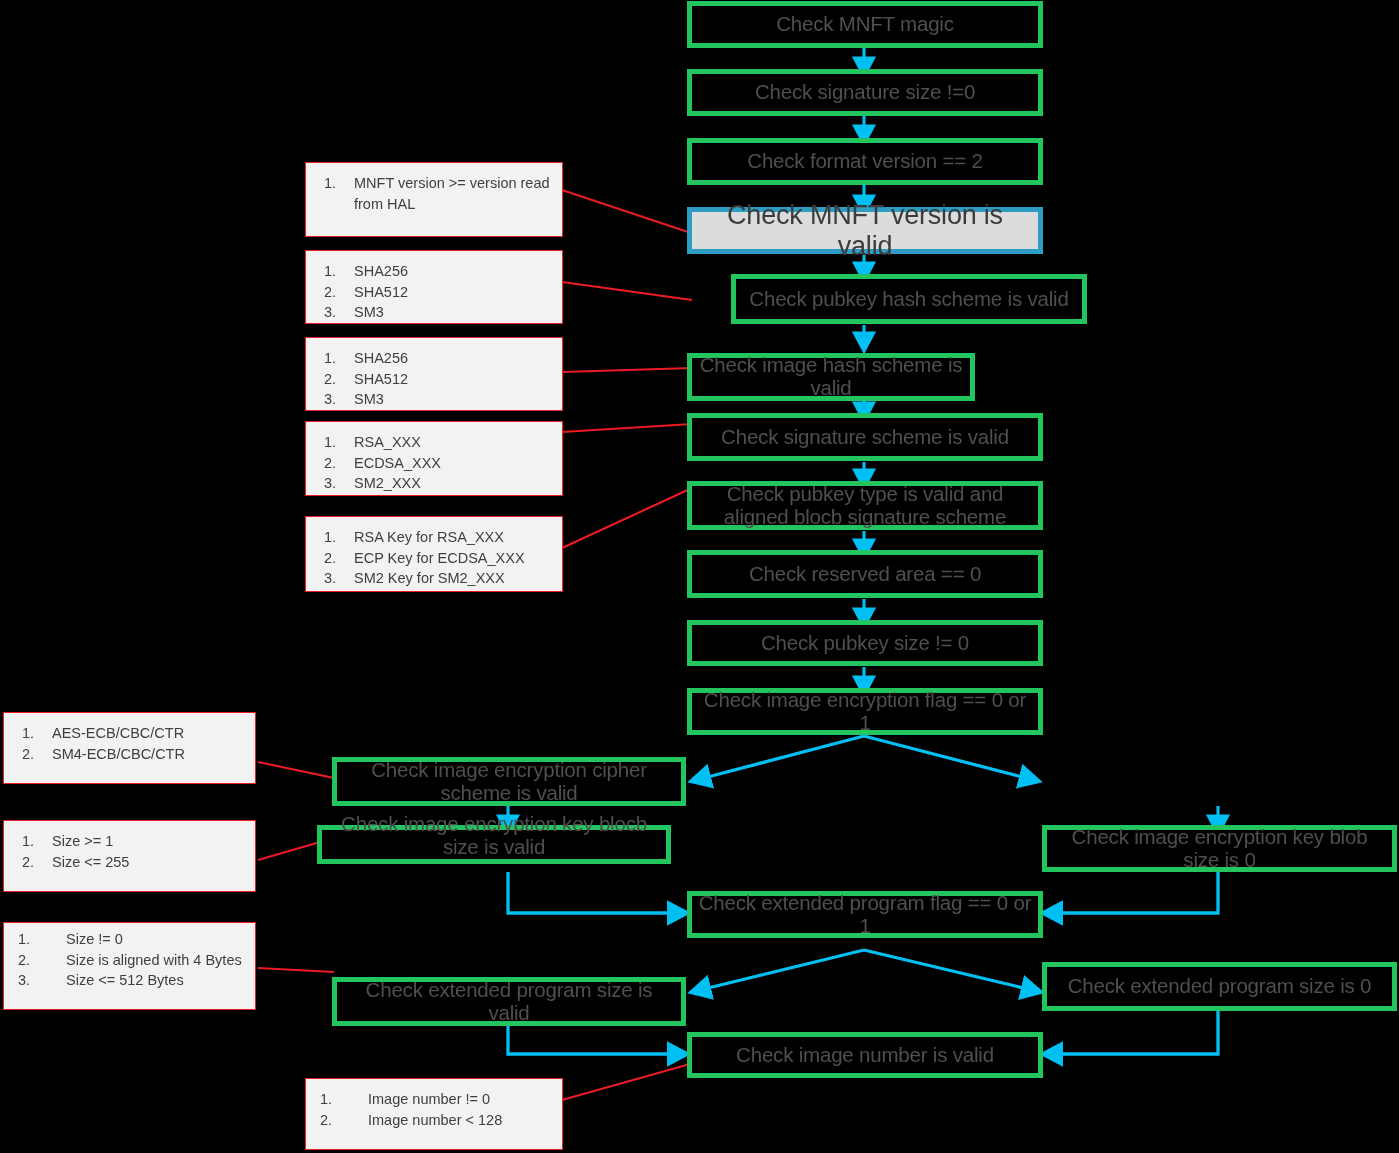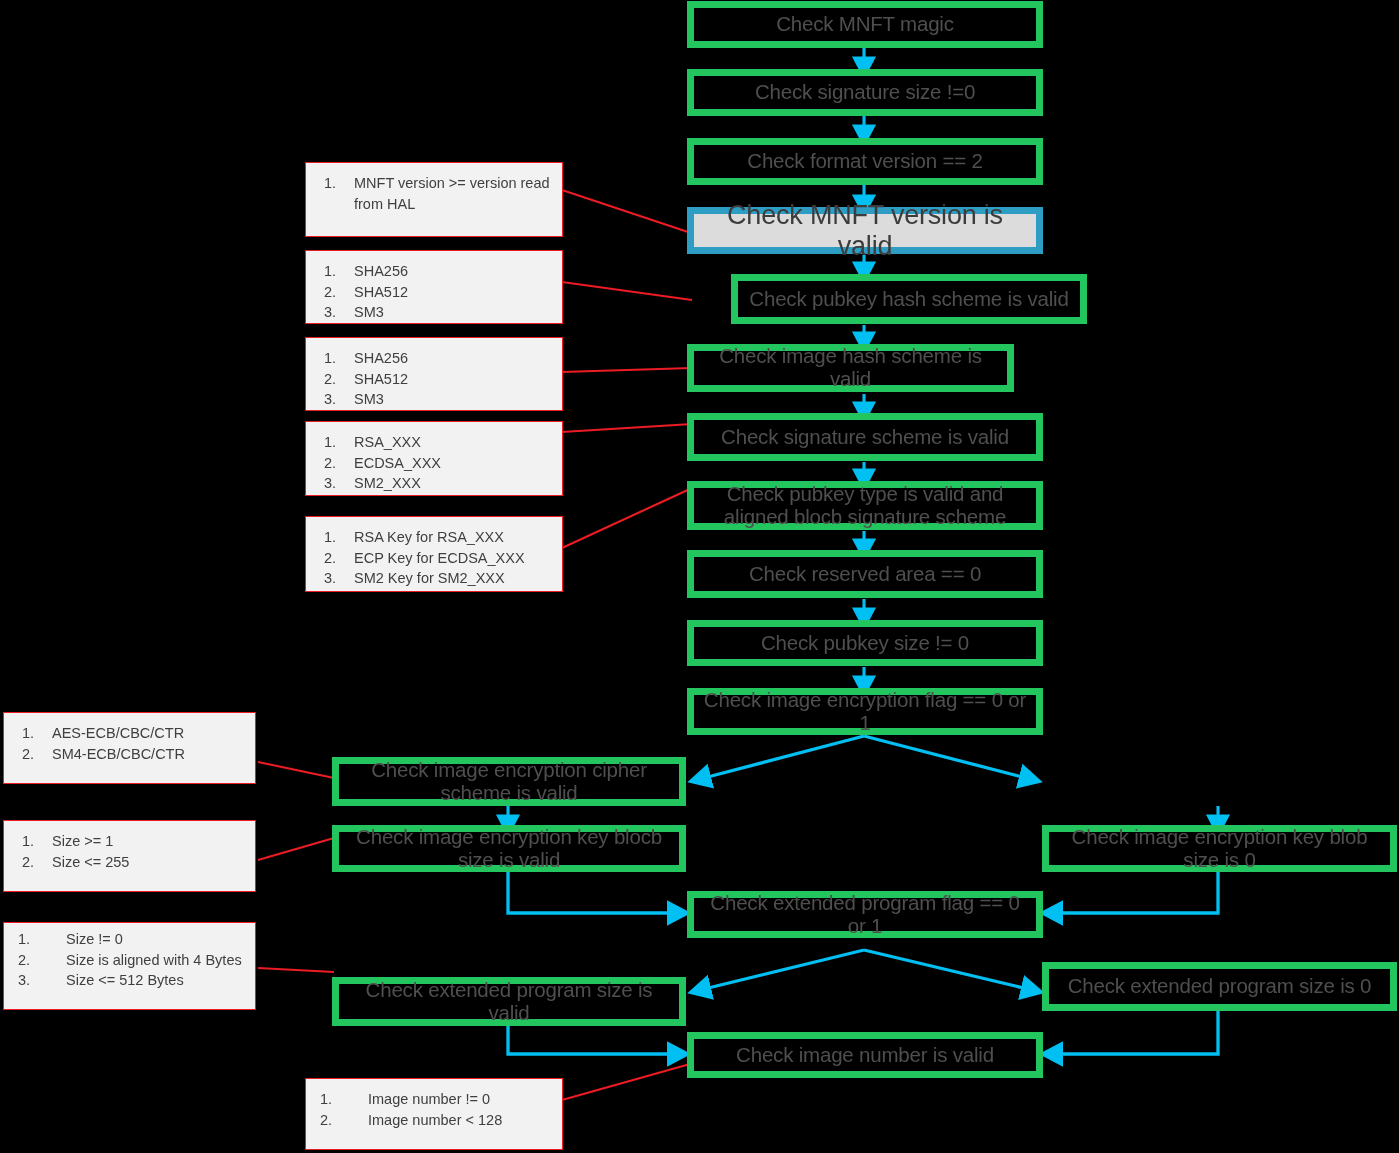--- a/index.html
+++ b/index.html
@@ -2,21 +2,21 @@
 <html><head>
 <meta charset="utf-8">
 <style>
   html,body{margin:0;padding:0;background:#000;}
   body{width:1399px;height:1153px;overflow:hidden;
        font-family:"Liberation Sans","DejaVu Sans",sans-serif;}
   #stage{position:relative;width:1399px;height:1153px;background:#000;}
 
   
   .fbox{position:absolute;box-sizing:border-box;
-        border:7px solid #22c55e;background:#000;color:#4f4f4f;
+        border:5px solid #22c55e;background:#000;color:#4f4f4f;
         display:flex;align-items:center;justify-content:center;
         text-align:center;line-height:1.12;font-size:20.5px;
         letter-spacing:-0.2px;}
   .fbox.hl{background:#dcdcdc;border-color:#2e9dc4;color:#3c3c3c;font-size:27px;}
   .fbox span{display:block;padding:0 6px;}
 
   
   .nbox{position:absolute;box-sizing:border-box;
         border:1.6px solid #ed1c24;background:#f2f2f2;color:#3f3f3f;
         font-size:14.5px;line-height:1.42;padding:10px 0 8px 0;}
@@ -101,21 +101,21 @@
   </div>
 
   <div class="fbox hl" style="left:687px;top:207px;width:356px;height:47px;">
     <span>Check MNFT version is valid</span>
   </div>
 
   <div class="fbox" style="left:687px;top:274px;width:356px;height:50px;margin-left:44px;">
     <span>Check pubkey hash scheme is valid</span>
   </div>
 
-  <div class="fbox" style="left:687px;top:344px;width:327px;height:48px;">
+  <div class="fbox" style="left:687px;top:353px;width:288px;height:48px;">
     <span>Check image hash scheme is valid</span>
   </div>
 
   <div class="fbox" style="left:687px;top:413px;width:356px;height:48px;">
     <span>Check signature scheme is valid</span>
   </div>
 
   <div class="fbox" style="left:687px;top:481px;width:356px;height:49px;">
     <span>Check pubkey type is valid and aligned blocb signature scheme</span>
   </div>
@@ -129,21 +129,21 @@
   </div>
 
   <div class="fbox" style="left:687px;top:688px;width:356px;height:47px;">
     <span>Check image encryption flag == 0 or 1</span>
   </div>
 
   <div class="fbox" style="left:332px;top:757px;width:354px;height:49px;">
     <span>Check image encryption cipher scheme is valid</span>
   </div>
 
-  <div class="fbox" style="left:332px;top:825px;width:354px;height:47px;">
+  <div class="fbox" style="left:317px;top:825px;width:354px;height:39px;align-items:flex-end;">
     <span>Check image encryption key blocb size is valid</span>
   </div>
 
 
   <div class="fbox" style="left:1042px;top:825px;width:355px;height:47px;">
     <span>Check image encryption key blob size is 0</span>
   </div>
 
   <div class="fbox" style="left:687px;top:891px;width:356px;height:47px;">
     <span>Check extended program flag == 0 or 1</span>

